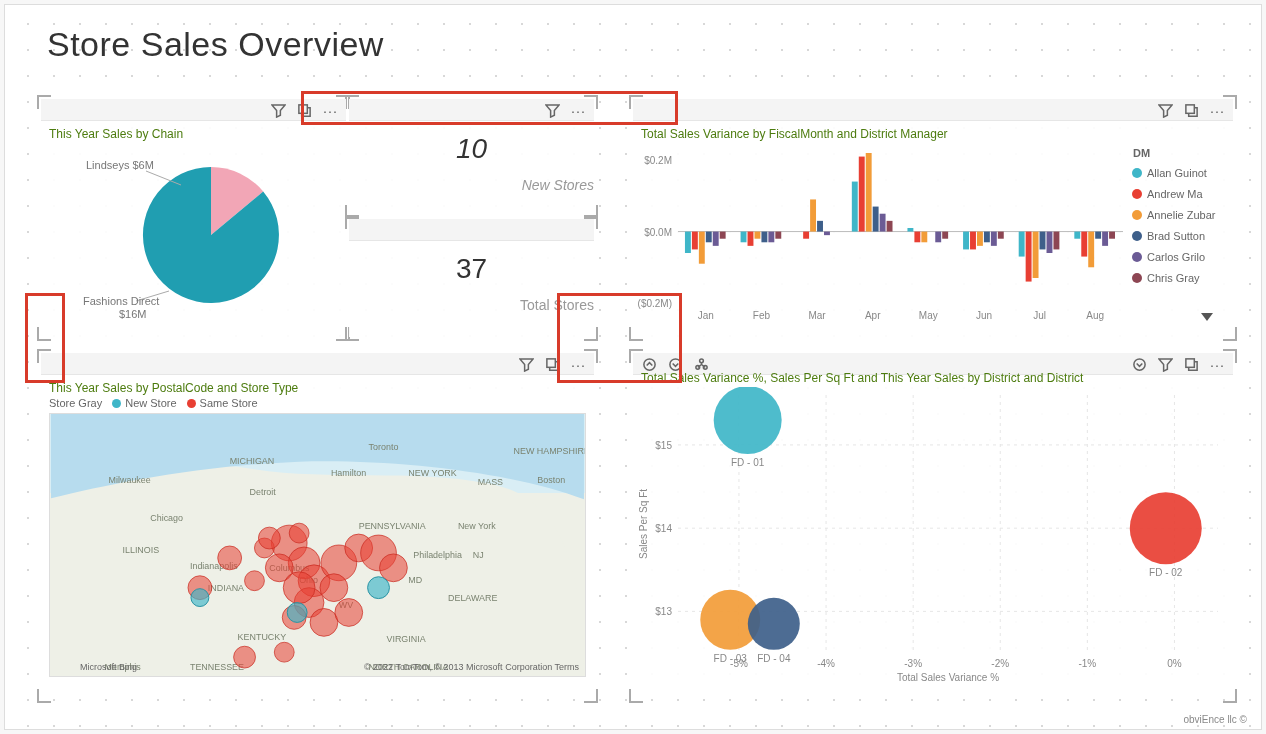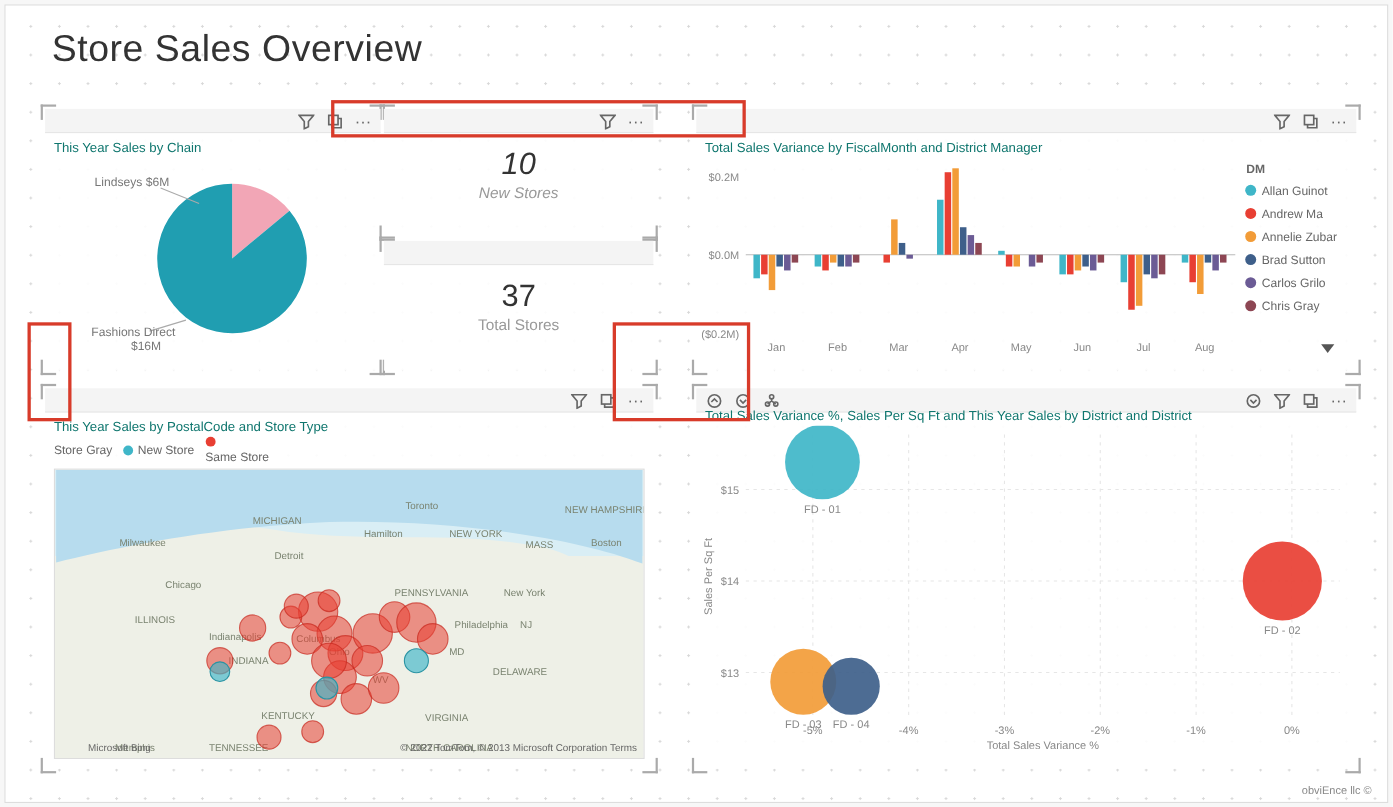--- a/index.html
+++ b/index.html
@@ -11,24 +11,24 @@
   .corner { position: absolute; width: 14px; height: 14px; border: 2px solid #aaa; }
   .corner.tl { border-right: none; border-bottom: none; }
   .corner.tr { border-left: none; border-bottom: none; }
   .corner.bl { border-right: none; border-top: none; }
   .corner.br { border-left: none; border-top: none; }
   .grip { position: absolute; color: #8d8d8d; font-size: 13px; letter-spacing: 2px; user-select: none; left: 50%; transform: translateX(-50%); top: 3px; }
   .toolbar { position: absolute; top: 0; right: 6px; display: flex; gap: 6px; align-items: center; height: 22px; z-index: 3; }
   .toolbar.left { right: auto; left: 6px; }
   .tool { width: 20px; height: 20px; display: flex; align-items: center; justify-content: center; color: #666; cursor: pointer; font-size: 15px; }
   .tool svg { width: 15px; height: 15px; stroke: #666; fill: none; stroke-width: 1.6; }
-  .vis-title { font-size: 12px; color: #0f766e; padding: 6px 8px 2px 8px; position: relative; z-index: 2; }
+  .vis-title { font-size: 12px; color: #4d7c0f; padding: 6px 8px 2px 8px; position: relative; z-index: 2; }
   .header-bar { position: absolute; top: 0; left: 0; right: 0; height: 22px; background: #f4f4f4; border-bottom: 1px solid #e6e6e6; z-index: 2; }
   .big-num { font-size: 28px; font-weight: 300; color: #333; text-align: center; }
-  .num-label { font-size: 14px; color: #999; text-align: center; margin-top: 2px; }
+  .num-label { font-size: 14px; color: #999; text-align: right; margin-top: 12px; }
   svg text { font-family: "Segoe UI", Arial, sans-serif; }
   .red-box { position: absolute; border: 3px solid #d83b2a; z-index: 10; }
   .attribution { position: absolute; right: 14px; bottom: 4px; font-size: 10px; color: #888; }
   .map-cred { position:absolute; bottom:4px; font-size:9px; color:#666; }
   .map-cred.l { left:6px;padding-left:24px; }
   .map-cred.r { right:6px; }
 </style>
 </head>
 <body>
 
@@ -218,21 +218,21 @@
         </span>
       <span class="tool">···</span>
     </div>
     <div class="vis-title" style="margin-top:22px;">This Year Sales by PostalCode and Store Type</div>
     <div style="padding:0 8px 2px 8px;font-size:11px;color:#666;display:flex;gap:10px;align-items:center;">
       <span>Store Gray</span>
       <span style="display:inline-flex;align-items:center;gap:4px;">
           <span style="width:9px;height:9px;border-radius:50%;background:#3fb6c8;"></span>
           <span>New Store</span>
         </span>
-      <span style="display:inline-flex;gap:4px;flex-direction:column;">
+      <span style="display:inline-flex;align-items:center;gap:4px;">
           <span style="width:9px;height:9px;border-radius:50%;background:#e83f33;"></span>
           <span>Same Store</span>
         </span>
     </div>
     <div style="position:relative;margin:2px 8px 6px 8px;height:264px;background:linear-gradient(#d9eef5,#d9eef5 30%,#eef0e7 30%,#eef0e7);border:1px solid #ddd;overflow:hidden;">
       <svg id="map-svg" viewBox="0 0 537 264" width="100%" height="100%">
           <path d="M0,85 C60,70 110,40 200,55 C280,68 360,55 440,70 C500,80 537,130 537,264 L0,264 Z" fill="#eef0e7"></path>
           <path d="M0,0 L537,0 L537,86 C470,60 350,45 250,48 C150,52 60,70 0,85 Z" fill="#b7dcee"></path>
           <text x="58" y="70" font-size="9" fill="#7a8370">Milwaukee</text>
           <text x="180" y="50" font-size="9" fill="#7a8370">MICHIGAN</text>

